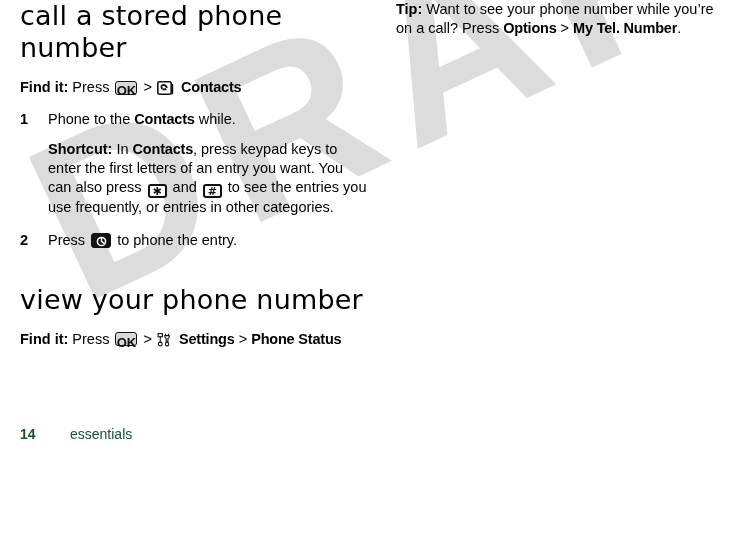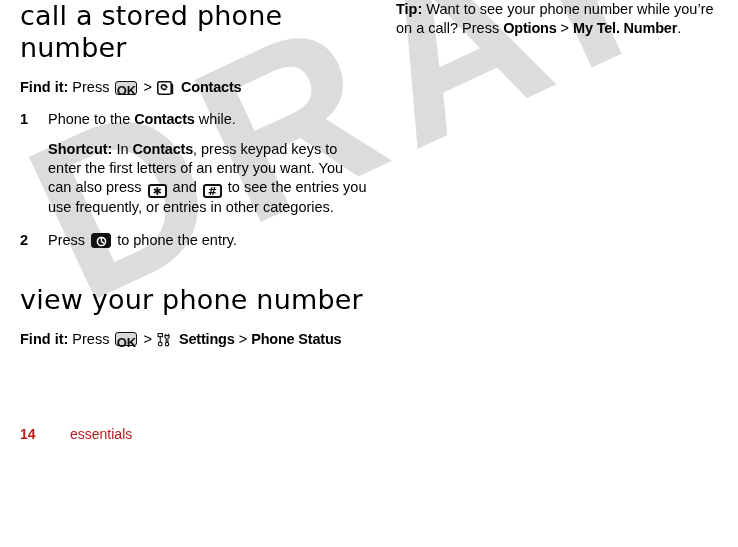--- a/index.html
+++ b/index.html
@@ -178,21 +178,21 @@
   
   #footer {
     position: absolute;
     left: 20px;
     bottom: 12px;
     width: 700px;
     z-index: 3;
     font-family: "Liberation Sans", sans-serif;
     font-size: 14px;
     line-height: 18px;
-    color: #b91c1c;
+    color: #14532d;
   }
   #footer .pageno {
     font-weight: bold;
     display: inline-block;
     width: 50px;
   }
   #footer .chap { font-weight: normal; }
 </style>
 </head>
 <body>

